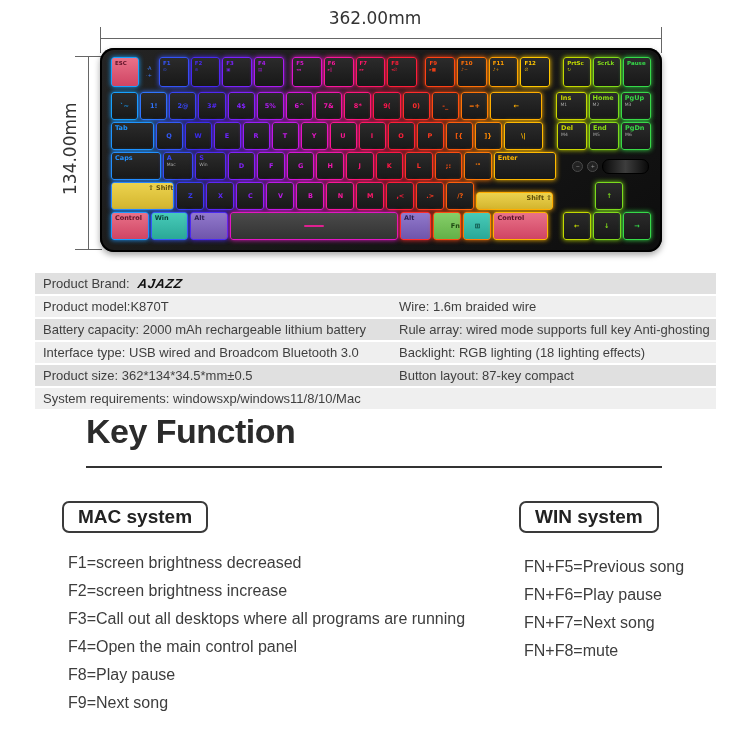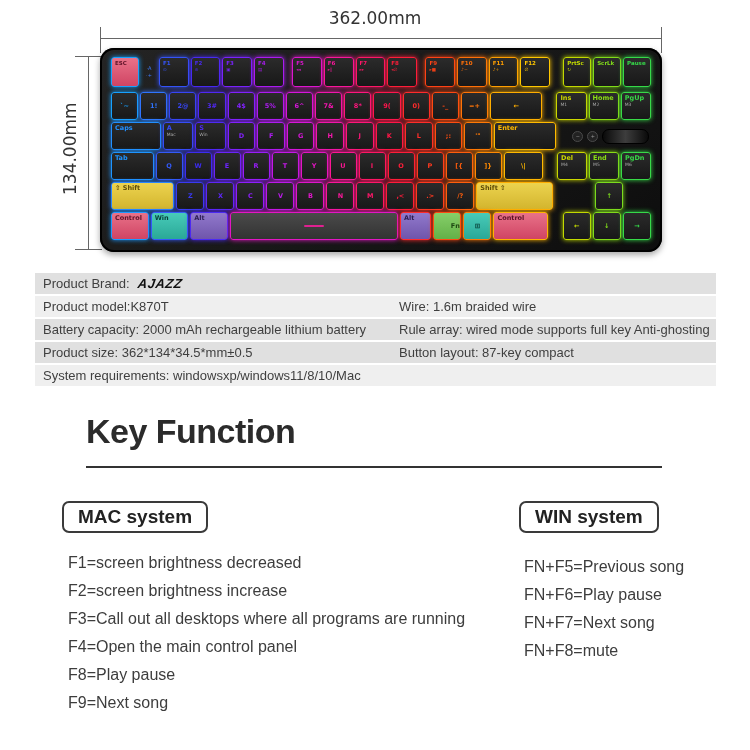--- a/index.html
+++ b/index.html
@@ -29,21 +29,21 @@
           background:linear-gradient(180deg,#2b2b2b,#181818);
           display:flex;flex-direction:column;justify-content:flex-start;
           padding:2px 0 0 3px;box-sizing:border-box;overflow:hidden;}
   .kb-key .lg{font-size:6.5px;line-height:7px;font-weight:bold;white-space:nowrap;}
   .kb-row-fn .kb-key .lg{font-size:5.5px;}
   .kb-key .sub{font-size:4.5px;line-height:6px;opacity:.9;white-space:nowrap;}
   .kb-sp{background:transparent;border:none;min-width:0;}
   .kb-ind{display:flex;flex-direction:column;justify-content:center;align-items:center;gap:2px;}
   .kb-ind span{font-size:5px;line-height:5px;color:#3d7bff;}
   .cap-pink{background:linear-gradient(180deg,#e87289,#d04463);} .cap-pink .lg{color:#5c1126!important;}
-  .cap-yellow{background:linear-gradient(180deg,#ecd34f,#d3b52e);} .cap-yellow .lg{color:#5f4d08!important;}
+  .cap-yellow{background:linear-gradient(180deg,#ecd34f,#d3b52e);align-items:flex-end;} .cap-yellow .lg{color:#5f4d08!important;}
   .cap-teal{background:linear-gradient(180deg,#48cbb9,#2aa897);} .cap-teal .lg{color:#073f38!important;}
   .cap-purple{background:linear-gradient(180deg,#9179cc,#6f55ab);} .cap-purple .lg{color:#2c1e52!important;}
   .cap-green{background:linear-gradient(180deg,#86cf69,#63b048);} .cap-green .lg{color:#1e4712!important;padding-left:16px;}
   .kb-space{background:linear-gradient(180deg,#4a4a4a,#333);display:flex;align-items:center;justify-content:center;padding:0;}
   .kb-space i{display:block;width:20px;height:2px;background:#e02090;border-radius:1px;}
   .kb-center{align-items:center;justify-content:center;padding:0;}
   .kb-rollerwrap{display:flex;align-items:center;gap:4px;padding:0 2px;min-width:0;}
   .vol-dot{width:9px;height:9px;border-radius:50%;background:#222;border:1px solid #4a4a4a;
            color:#9a9a9a;font-size:5px;line-height:9px;text-align:center;flex:none;}
   .roller{flex:1;height:13px;border-radius:7px;border:1px solid #000;
@@ -206,20 +206,77 @@
           <div class="kb-key" style="flex: 1 1 0px; border-color: rgb(137, 219, 21); box-shadow: rgb(137, 219, 21) 0px 0px 5px;">
             <span class="lg" style="color: rgb(137, 219, 21);">Home</span>
             <span class="sub" style="color: rgb(181, 181, 181);">M2</span>
           </div>
           <div class="kb-key" style="flex: 1 1 0px; border-color: rgb(56, 217, 72); box-shadow: rgb(56, 217, 72) 0px 0px 5px;">
             <span class="lg" style="color: rgb(56, 217, 72);">PgUp</span>
             <span class="sub" style="color: rgb(181, 181, 181);">M3</span>
           </div>
         </div>
         <div class="kb-row">
+          <div class="kb-key" style="flex: 1.5 1.5 0px; border-color: rgb(30, 148, 255); box-shadow: rgb(30, 148, 255) 0px 0px 5px;">
+            <span class="lg" style="color: rgb(30, 148, 255);">Tab</span>
+          </div>
+          <div class="kb-key kb-center" style="flex: 1 1 0px; border-color: rgb(51, 90, 249); box-shadow: rgb(51, 90, 249) 0px 0px 5px;">
+            <span class="lg" style="color: rgb(51, 90, 249);">Q</span>
+          </div>
+          <div class="kb-key kb-center" style="flex: 1 1 0px; border-color: rgb(60, 44, 240); box-shadow: rgb(60, 44, 240) 0px 0px 5px;">
+            <span class="lg" style="color: rgb(60, 44, 240);">W</span>
+          </div>
+          <div class="kb-key kb-center" style="flex: 1 1 0px; border-color: rgb(106, 36, 249); box-shadow: rgb(106, 36, 249) 0px 0px 5px;">
+            <span class="lg" style="color: rgb(106, 36, 249);">E</span>
+          </div>
+          <div class="kb-key kb-center" style="flex: 1 1 0px; border-color: rgb(152, 29, 249); box-shadow: rgb(152, 29, 249) 0px 0px 5px;">
+            <span class="lg" style="color: rgb(152, 29, 249);">R</span>
+          </div>
+          <div class="kb-key kb-center" style="flex: 1 1 0px; border-color: rgb(195, 24, 231); box-shadow: rgb(195, 24, 231) 0px 0px 5px;">
+            <span class="lg" style="color: rgb(195, 24, 231);">T</span>
+          </div>
+          <div class="kb-key kb-center" style="flex: 1 1 0px; border-color: rgb(227, 22, 195); box-shadow: rgb(227, 22, 195) 0px 0px 5px;">
+            <span class="lg" style="color: rgb(227, 22, 195);">Y</span>
+          </div>
+          <div class="kb-key kb-center" style="flex: 1 1 0px; border-color: rgb(253, 22, 148); box-shadow: rgb(253, 22, 148) 0px 0px 5px;">
+            <span class="lg" style="color: rgb(253, 22, 148);">U</span>
+          </div>
+          <div class="kb-key kb-center" style="flex: 1 1 0px; border-color: rgb(255, 22, 100); box-shadow: rgb(255, 22, 100) 0px 0px 5px;">
+            <span class="lg" style="color: rgb(255, 22, 100);">I</span>
+          </div>
+          <div class="kb-key kb-center" style="flex: 1 1 0px; border-color: rgb(255, 29, 57); box-shadow: rgb(255, 29, 57) 0px 0px 5px;">
+            <span class="lg" style="color: rgb(255, 29, 57);">O</span>
+          </div>
+          <div class="kb-key kb-center" style="flex: 1 1 0px; border-color: rgb(255, 56, 30); box-shadow: rgb(255, 56, 30) 0px 0px 5px;">
+            <span class="lg" style="color: rgb(255, 56, 30);">P</span>
+          </div>
+          <div class="kb-key kb-center" style="flex: 1 1 0px; border-color: rgb(255, 93, 12); box-shadow: rgb(255, 93, 12) 0px 0px 5px;">
+            <span class="lg" style="color: rgb(255, 93, 12);">[{</span>
+          </div>
+          <div class="kb-key kb-center" style="flex: 1 1 0px; border-color: rgb(255, 138, 2); box-shadow: rgb(255, 138, 2) 0px 0px 5px;">
+            <span class="lg" style="color: rgb(255, 138, 2);">]}</span>
+          </div>
+          <div class="kb-key kb-center" style="flex: 1.5 1.5 0px; border-color: rgb(255, 185, 0); box-shadow: rgb(255, 185, 0) 0px 0px 5px;">
+            <span class="lg" style="color: rgb(255, 185, 0);">\|</span>
+          </div>
+          <div class="kb-sp" style="flex: 0.4 0.4 0px;"></div>
+          <div class="kb-key" style="flex: 1 1 0px; border-color: rgb(203, 215, 0); box-shadow: rgb(203, 215, 0) 0px 0px 5px;">
+            <span class="lg" style="color: rgb(203, 215, 0);">Del</span>
+            <span class="sub" style="color: rgb(181, 181, 181);">M4</span>
+          </div>
+          <div class="kb-key" style="flex: 1 1 0px; border-color: rgb(137, 219, 21); box-shadow: rgb(137, 219, 21) 0px 0px 5px;">
+            <span class="lg" style="color: rgb(137, 219, 21);">End</span>
+            <span class="sub" style="color: rgb(181, 181, 181);">M5</span>
+          </div>
+          <div class="kb-key" style="flex: 1 1 0px; border-color: rgb(56, 217, 72); box-shadow: rgb(56, 217, 72) 0px 0px 5px;">
+            <span class="lg" style="color: rgb(56, 217, 72);">PgDn</span>
+            <span class="sub" style="color: rgb(181, 181, 181);">M6</span>
+          </div>
+        </div>
+        <div class="kb-row">
           <div class="kb-key" style="flex: 1.75 1.75 0px; border-color: rgb(34, 143, 255); box-shadow: rgb(34, 143, 255) 0px 0px 5px;">
             <span class="lg" style="color: rgb(34, 143, 255);">Caps</span>
           </div>
           <div class="kb-key" style="flex: 1 1 0px; border-color: rgb(54, 76, 246); box-shadow: rgb(54, 76, 246) 0px 0px 5px;">
             <span class="lg" style="color: rgb(54, 76, 246);">A</span>
             <span class="sub" style="color: rgb(181, 181, 181);">Mac</span>
           </div>
           <div class="kb-key" style="flex: 1 1 0px; border-color: rgb(79, 41, 244); box-shadow: rgb(79, 41, 244) 0px 0px 5px;">
             <span class="lg" style="color: rgb(79, 41, 244);">S</span>
             <span class="sub" style="color: rgb(181, 181, 181);">Win</span>
@@ -255,77 +312,20 @@
             <span class="lg" style="color: rgb(255, 186, 0);">Enter</span>
           </div>
           <div class="kb-sp" style="flex: 0.4 0.4 0px;"></div>
           <div class="kb-rollerwrap" style="flex: 3 3 0px;">
             <div class="vol-dot">−</div>
             <div class="vol-dot">+</div>
             <div class="roller"></div>
           </div>
         </div>
         <div class="kb-row">
-          <div class="kb-key" style="flex: 1.5 1.5 0px; border-color: rgb(30, 148, 255); box-shadow: rgb(30, 148, 255) 0px 0px 5px;">
-            <span class="lg" style="color: rgb(30, 148, 255);">Tab</span>
-          </div>
-          <div class="kb-key kb-center" style="flex: 1 1 0px; border-color: rgb(51, 90, 249); box-shadow: rgb(51, 90, 249) 0px 0px 5px;">
-            <span class="lg" style="color: rgb(51, 90, 249);">Q</span>
-          </div>
-          <div class="kb-key kb-center" style="flex: 1 1 0px; border-color: rgb(60, 44, 240); box-shadow: rgb(60, 44, 240) 0px 0px 5px;">
-            <span class="lg" style="color: rgb(60, 44, 240);">W</span>
-          </div>
-          <div class="kb-key kb-center" style="flex: 1 1 0px; border-color: rgb(106, 36, 249); box-shadow: rgb(106, 36, 249) 0px 0px 5px;">
-            <span class="lg" style="color: rgb(106, 36, 249);">E</span>
-          </div>
-          <div class="kb-key kb-center" style="flex: 1 1 0px; border-color: rgb(152, 29, 249); box-shadow: rgb(152, 29, 249) 0px 0px 5px;">
-            <span class="lg" style="color: rgb(152, 29, 249);">R</span>
-          </div>
-          <div class="kb-key kb-center" style="flex: 1 1 0px; border-color: rgb(195, 24, 231); box-shadow: rgb(195, 24, 231) 0px 0px 5px;">
-            <span class="lg" style="color: rgb(195, 24, 231);">T</span>
-          </div>
-          <div class="kb-key kb-center" style="flex: 1 1 0px; border-color: rgb(227, 22, 195); box-shadow: rgb(227, 22, 195) 0px 0px 5px;">
-            <span class="lg" style="color: rgb(227, 22, 195);">Y</span>
-          </div>
-          <div class="kb-key kb-center" style="flex: 1 1 0px; border-color: rgb(253, 22, 148); box-shadow: rgb(253, 22, 148) 0px 0px 5px;">
-            <span class="lg" style="color: rgb(253, 22, 148);">U</span>
-          </div>
-          <div class="kb-key kb-center" style="flex: 1 1 0px; border-color: rgb(255, 22, 100); box-shadow: rgb(255, 22, 100) 0px 0px 5px;">
-            <span class="lg" style="color: rgb(255, 22, 100);">I</span>
-          </div>
-          <div class="kb-key kb-center" style="flex: 1 1 0px; border-color: rgb(255, 29, 57); box-shadow: rgb(255, 29, 57) 0px 0px 5px;">
-            <span class="lg" style="color: rgb(255, 29, 57);">O</span>
-          </div>
-          <div class="kb-key kb-center" style="flex: 1 1 0px; border-color: rgb(255, 56, 30); box-shadow: rgb(255, 56, 30) 0px 0px 5px;">
-            <span class="lg" style="color: rgb(255, 56, 30);">P</span>
-          </div>
-          <div class="kb-key kb-center" style="flex: 1 1 0px; border-color: rgb(255, 93, 12); box-shadow: rgb(255, 93, 12) 0px 0px 5px;">
-            <span class="lg" style="color: rgb(255, 93, 12);">[{</span>
-          </div>
-          <div class="kb-key kb-center" style="flex: 1 1 0px; border-color: rgb(255, 138, 2); box-shadow: rgb(255, 138, 2) 0px 0px 5px;">
-            <span class="lg" style="color: rgb(255, 138, 2);">]}</span>
-          </div>
-          <div class="kb-key kb-center" style="flex: 1.5 1.5 0px; border-color: rgb(255, 185, 0); box-shadow: rgb(255, 185, 0) 0px 0px 5px;">
-            <span class="lg" style="color: rgb(255, 185, 0);">\|</span>
-          </div>
-          <div class="kb-sp" style="flex: 0.4 0.4 0px;"></div>
-          <div class="kb-key" style="flex: 1 1 0px; border-color: rgb(203, 215, 0); box-shadow: rgb(203, 215, 0) 0px 0px 5px;">
-            <span class="lg" style="color: rgb(203, 215, 0);">Del</span>
-            <span class="sub" style="color: rgb(181, 181, 181);">M4</span>
-          </div>
-          <div class="kb-key" style="flex: 1 1 0px; border-color: rgb(137, 219, 21); box-shadow: rgb(137, 219, 21) 0px 0px 5px;">
-            <span class="lg" style="color: rgb(137, 219, 21);">End</span>
-            <span class="sub" style="color: rgb(181, 181, 181);">M5</span>
-          </div>
-          <div class="kb-key" style="flex: 1 1 0px; border-color: rgb(56, 217, 72); box-shadow: rgb(56, 217, 72) 0px 0px 5px;">
-            <span class="lg" style="color: rgb(56, 217, 72);">PgDn</span>
-            <span class="sub" style="color: rgb(181, 181, 181);">M6</span>
-          </div>
-        </div>
-        <div class="kb-row">
           <div class="kb-key cap-yellow" style="flex: 2.25 2.25 0px; border-color: rgb(40, 133, 255); box-shadow: rgb(40, 133, 255) 0px 0px 5px;">
             <span class="lg">⇧ Shift</span>
           </div>
           <div class="kb-key kb-center" style="flex: 1 1 0px; border-color: rgb(57, 57, 243); box-shadow: rgb(57, 57, 243) 0px 0px 5px;">
             <span class="lg" style="color: rgb(57, 57, 243);">Z</span>
           </div>
           <div class="kb-key kb-center" style="flex: 1 1 0px; border-color: rgb(94, 38, 247); box-shadow: rgb(94, 38, 247) 0px 0px 5px;">
             <span class="lg" style="color: rgb(94, 38, 247);">X</span>
           </div>
           <div class="kb-key kb-center" style="flex: 1 1 0px; border-color: rgb(142, 30, 253); box-shadow: rgb(142, 30, 253) 0px 0px 5px;">
@@ -345,21 +345,21 @@
           </div>
           <div class="kb-key kb-center" style="flex: 1 1 0px; border-color: rgb(255, 27, 59); box-shadow: rgb(255, 27, 59) 0px 0px 5px;">
             <span class="lg" style="color: rgb(255, 27, 59);">,&lt;</span>
           </div>
           <div class="kb-key kb-center" style="flex: 1 1 0px; border-color: rgb(255, 56, 31); box-shadow: rgb(255, 56, 31) 0px 0px 5px;">
             <span class="lg" style="color: rgb(255, 56, 31);">.&gt;</span>
           </div>
           <div class="kb-key kb-center" style="flex: 1 1 0px; border-color: rgb(255, 94, 12); box-shadow: rgb(255, 94, 12) 0px 0px 5px;">
             <span class="lg" style="color: rgb(255, 94, 12);">/?</span>
           </div>
-          <div class="kb-key cap-yellow" style="flex: 2.75 2.75 0px; border-color: rgb(255, 172, 0); box-shadow: rgb(255, 172, 0) 0px 0px 5px;">
+          <div class="kb-key cap-yellow" style="flex: 2.75 2.75 0px; border-color: rgb(255, 172, 0); box-shadow: rgb(255, 172, 0) 0px 0px 5px; margin-top: 10px;">
             <span class="lg">Shift ⇧</span>
           </div>
           <div class="kb-sp" style="flex: 0.4 0.4 0px;"></div>
           <div class="kb-sp" style="flex: 1 1 0px;"></div>
           <div class="kb-key kb-center" style="flex: 1 1 0px; border-color: rgb(124, 219, 29); box-shadow: rgb(124, 219, 29) 0px 0px 5px;">
             <span class="lg" style="color: rgb(124, 219, 29);">↑</span>
           </div>
           <div class="kb-sp" style="flex: 1 1 0px;"></div>
         </div>
         <div class="kb-row">
@@ -405,20 +405,24 @@
       <div class="spec-row dark">
         <div class="spec-left">Product Brand:<span class="brand-logo">AJAZZ</span></div>
       </div>
       <div class="spec-row light">
         <div class="spec-left">Product model:K870T</div>
         <div class="spec-right">Wire: 1.6m braided wire</div>
       </div>
       <div class="spec-row dark">
         <div class="spec-left">Battery capacity: 2000 mAh rechargeable lithium battery</div>
         <div class="spec-right">Rule array: wired mode supports full key Anti-ghosting</div>
+      </div>
+      <div class="spec-row light">
+        <div class="spec-left">Interface type: USB wired and Broadcom Bluetooth 3.0</div>
+        <div class="spec-right">Backlight: RGB lighting (18 lighting effects)</div>
       </div>
       <div class="spec-row dark">
         <div class="spec-left">Product size: 362*134*34.5*mm±0.5</div>
         <div class="spec-right">Button layout: 87-key compact</div>
       </div>
       <div class="spec-row light">
         <div class="spec-left">System requirements: windowsxp/windows11/8/10/Mac</div>
         <div class="spec-right"></div>
       </div>
     </div>

